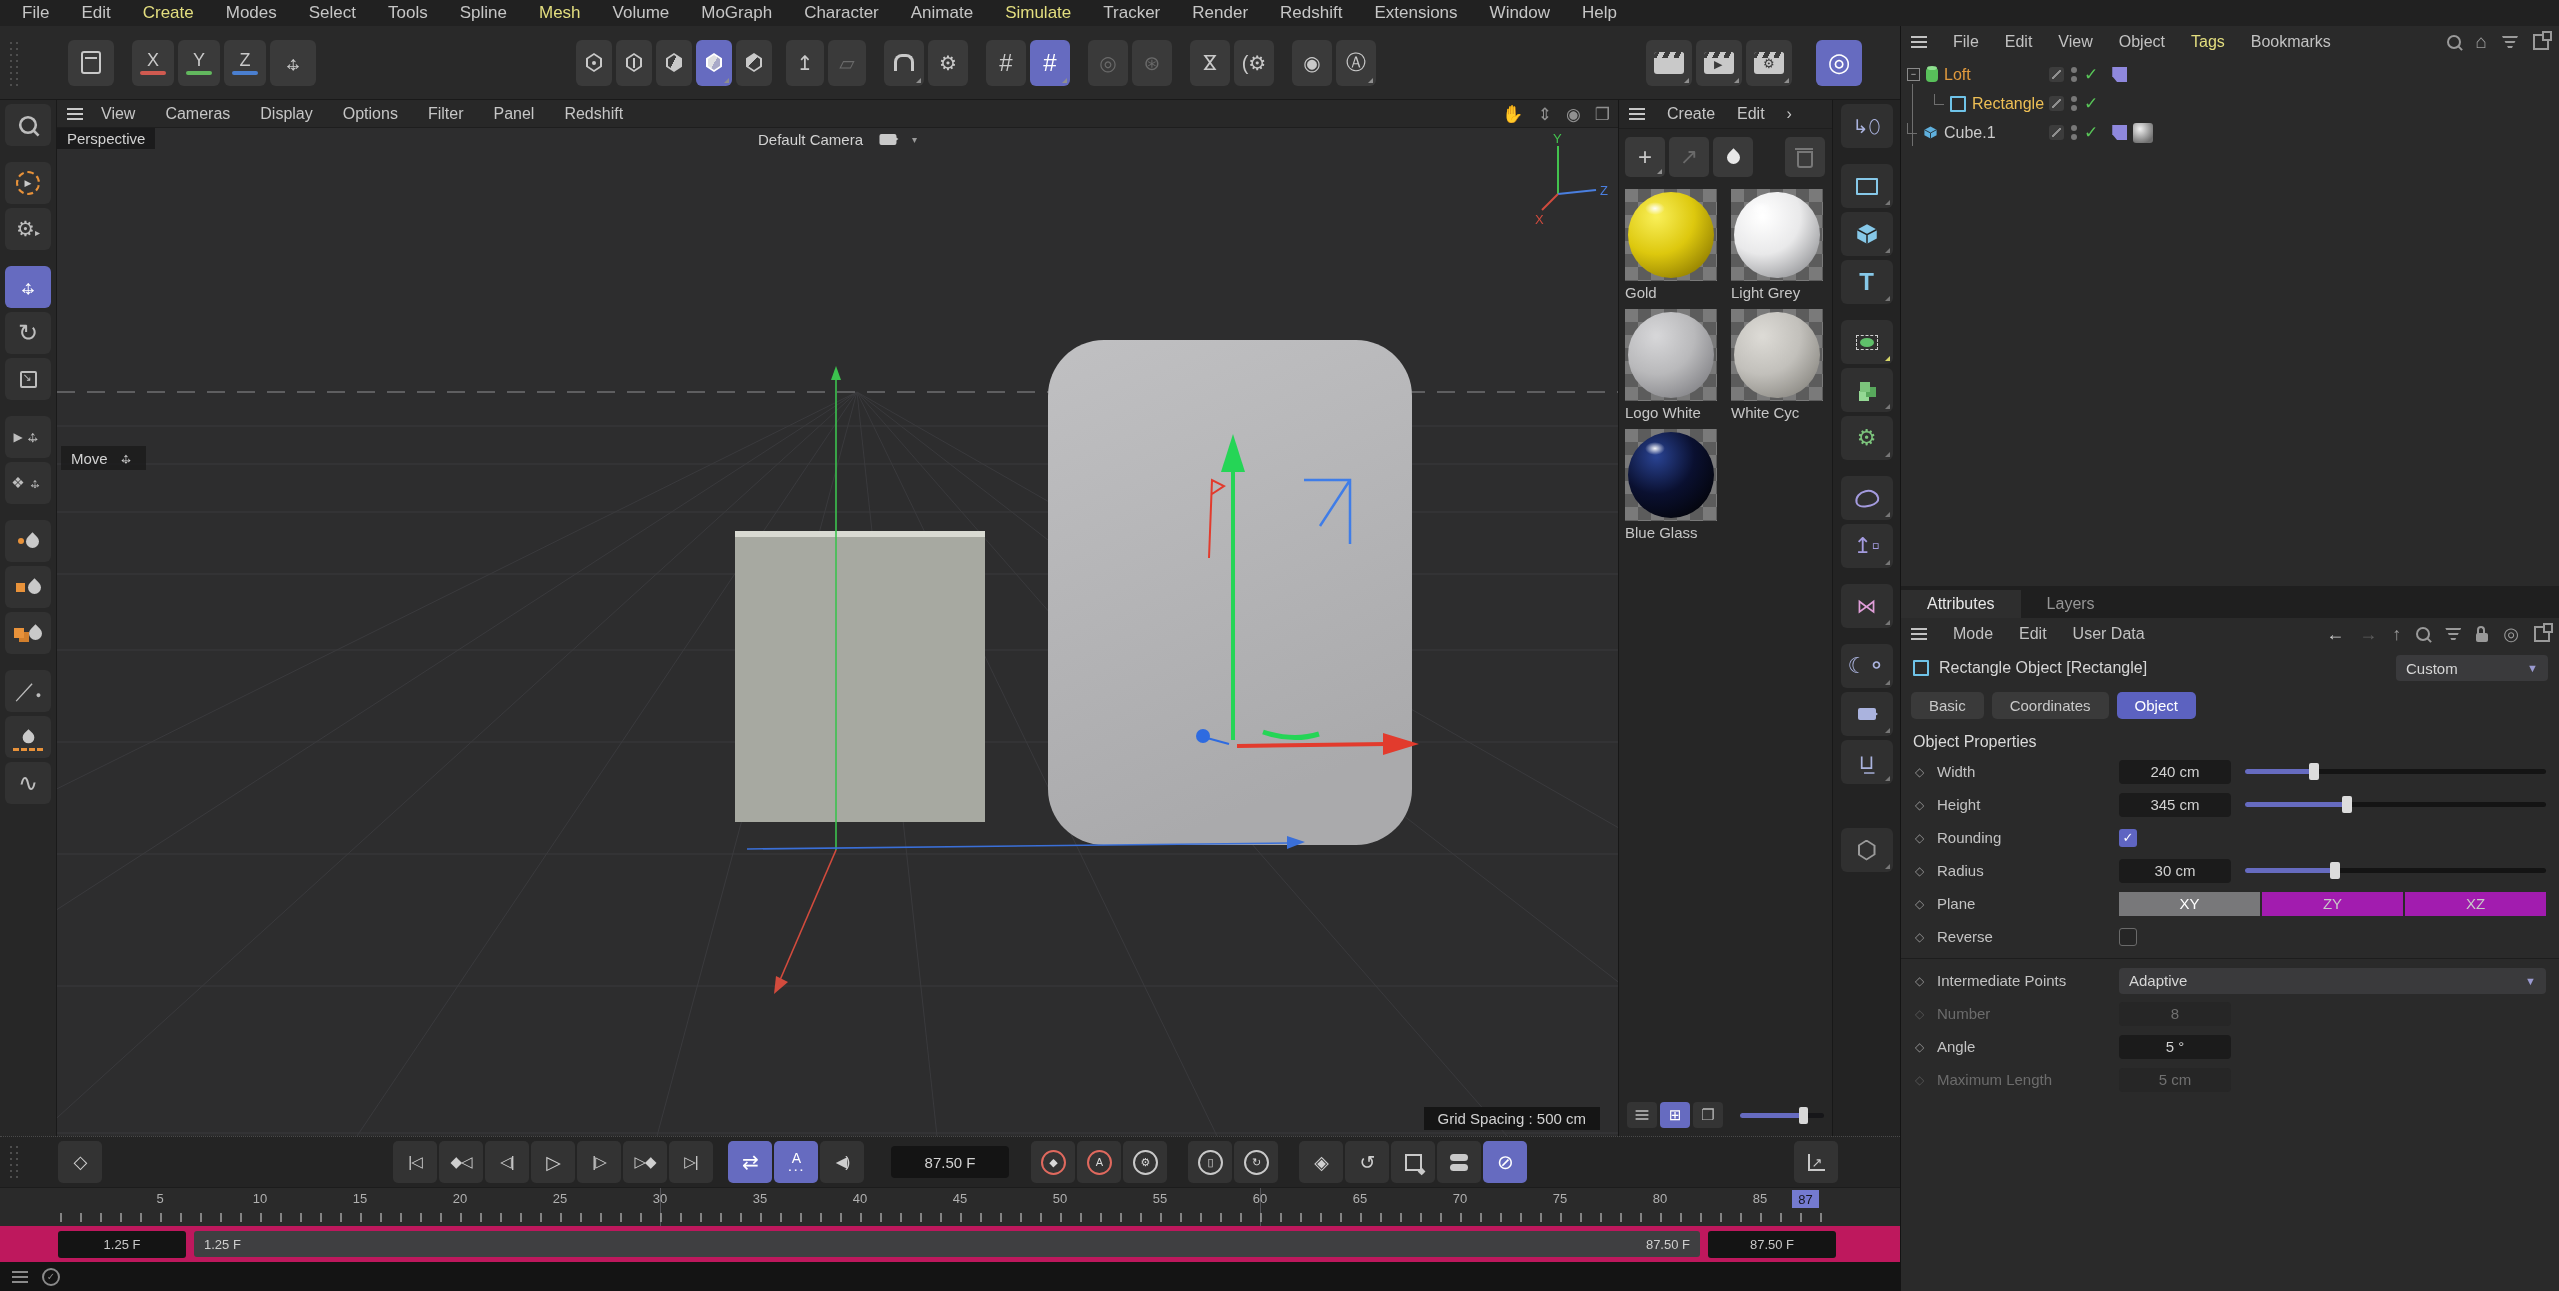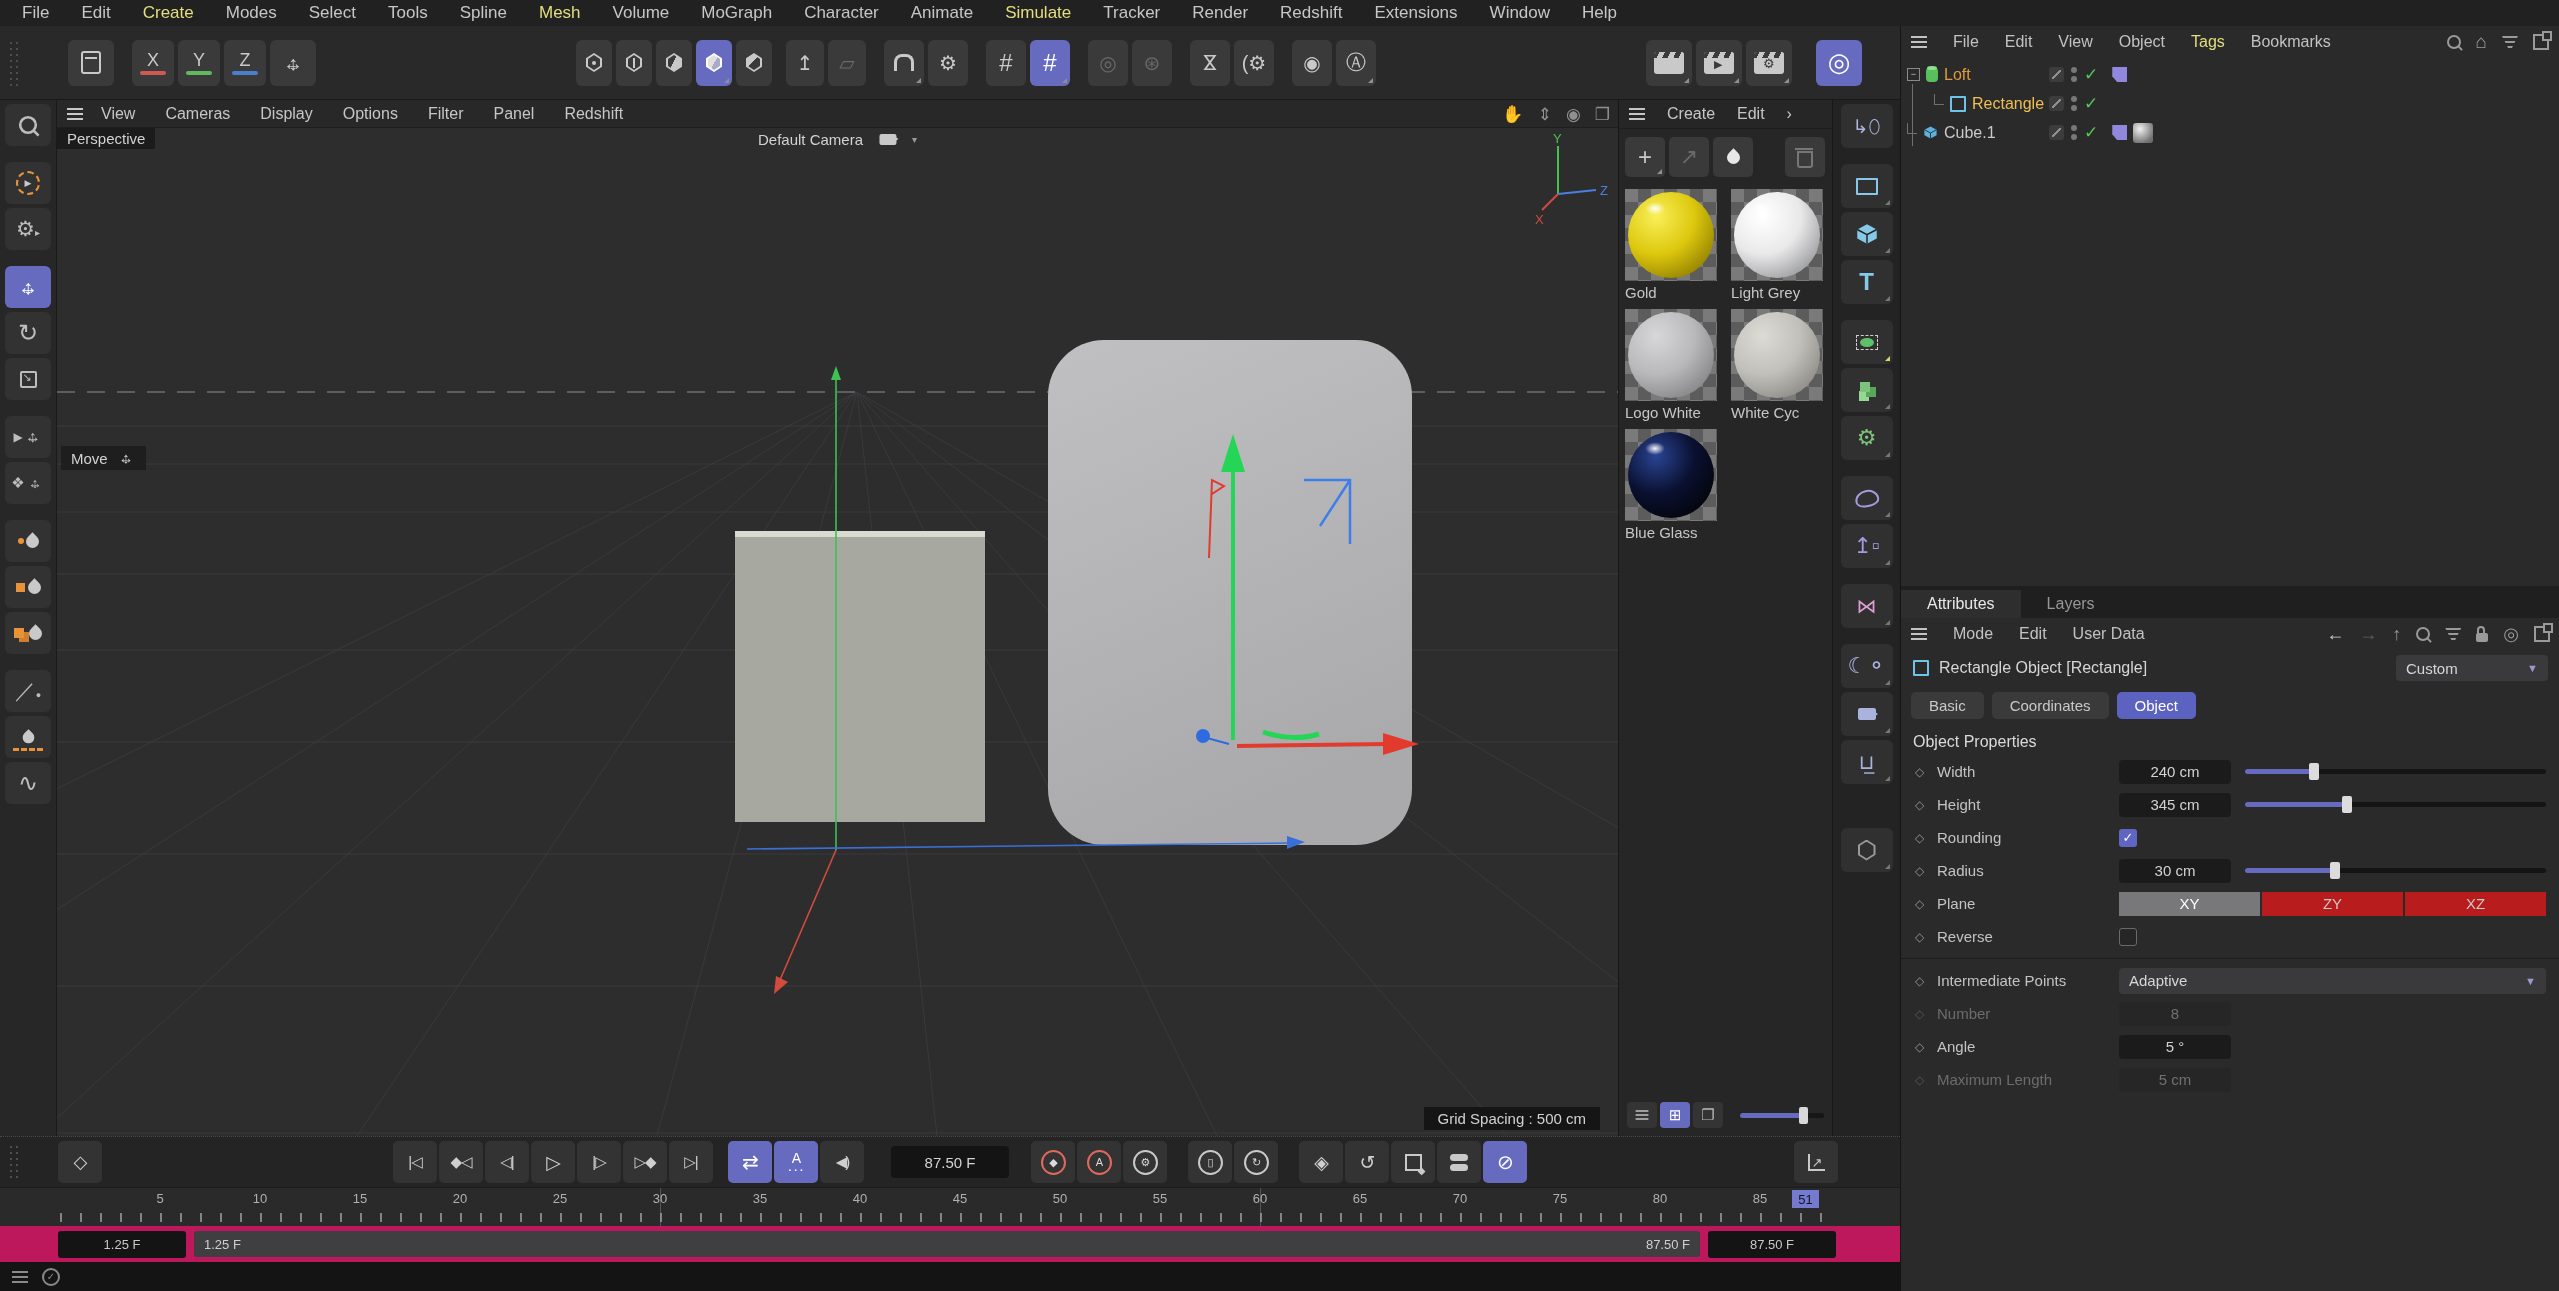--- a/index.html
+++ b/index.html
@@ -204,21 +204,21 @@
   .plabel{width:182px;font-size:15px;color:#c3c3c3;flex:none;}
   .pfield{width:112px;height:24px;background:#1b1b1b;border-radius:4px;display:flex;align-items:center;
           justify-content:center;font-size:15px;color:#d2d2d2;flex:none;}
   .prow.disabled .dia{color:#555;}
   .prow.disabled .plabel{color:#6c6c6c;}
   .prow.disabled .pfield{background:#262626;color:#707070;}
   .slider{position:relative;flex:1;height:5px;background:#141414;border-radius:3px;margin:0 14px;}
   .slider .fill{position:absolute;left:0;top:0;height:5px;width:var(--p);background:#666bc0;border-radius:3px;}
   .slider .hdl{position:absolute;top:-6px;left:calc(var(--p) - 5px);width:10px;height:17px;background:#dcdcdc;border-radius:2px;}
   .segs{flex:1;display:grid;grid-template-columns:1fr 1fr 1fr;gap:2px;margin-right:14px;}
-  .seg{height:24px;background:#b91c1c;display:flex;align-items:center;justify-content:center;font-size:15px;color:#c9c9c9;}
+  .seg{height:24px;background:#a21caf;display:flex;align-items:center;justify-content:center;font-size:15px;color:#c9c9c9;}
   .seg.active{background:#78787a;color:#fff;}
   .cbox{width:18px;height:18px;border-radius:3px;background:#262626;border:1.5px solid #6a6a6a;box-sizing:border-box;}
   .cbox.on{background:#5f65c2;border:none;display:flex;align-items:center;justify-content:center;color:#fff;font-size:13px;}
   .divider{border-top:1px solid #1d1d1d;margin:5px 0;}
   .ip-drop{flex:1;margin-right:14px;}
 
   
   #timeline{position:absolute;left:0;top:1136px;width:1900px;height:126px;background:#242424;
             border-top:1px dotted #4a4a4a;box-sizing:border-box;}
   .tlbar{height:50px;display:flex;align-items:center;}
@@ -934,21 +934,21 @@
           <span>50</span>
         <span>55</span>
           <span>60</span>
         <span>65</span>
           <span>70</span>
         <span>75</span>
           <span>80</span>
         <span>85</span>
       </div>
       <div class="ticks"></div>
-      <div class="playhead">51</div>
+      <div class="playhead">87</div>
     </div>
     <div class="rangerow">
       <div class="rfield" style="margin-left:58px">1.25 F</div>
       <div class="rangebar">
         <span>1.25 F</span>
         <span>87.50 F</span>
       </div>
       <div class="rfield">87.50 F</div>
     </div>
   </div>

